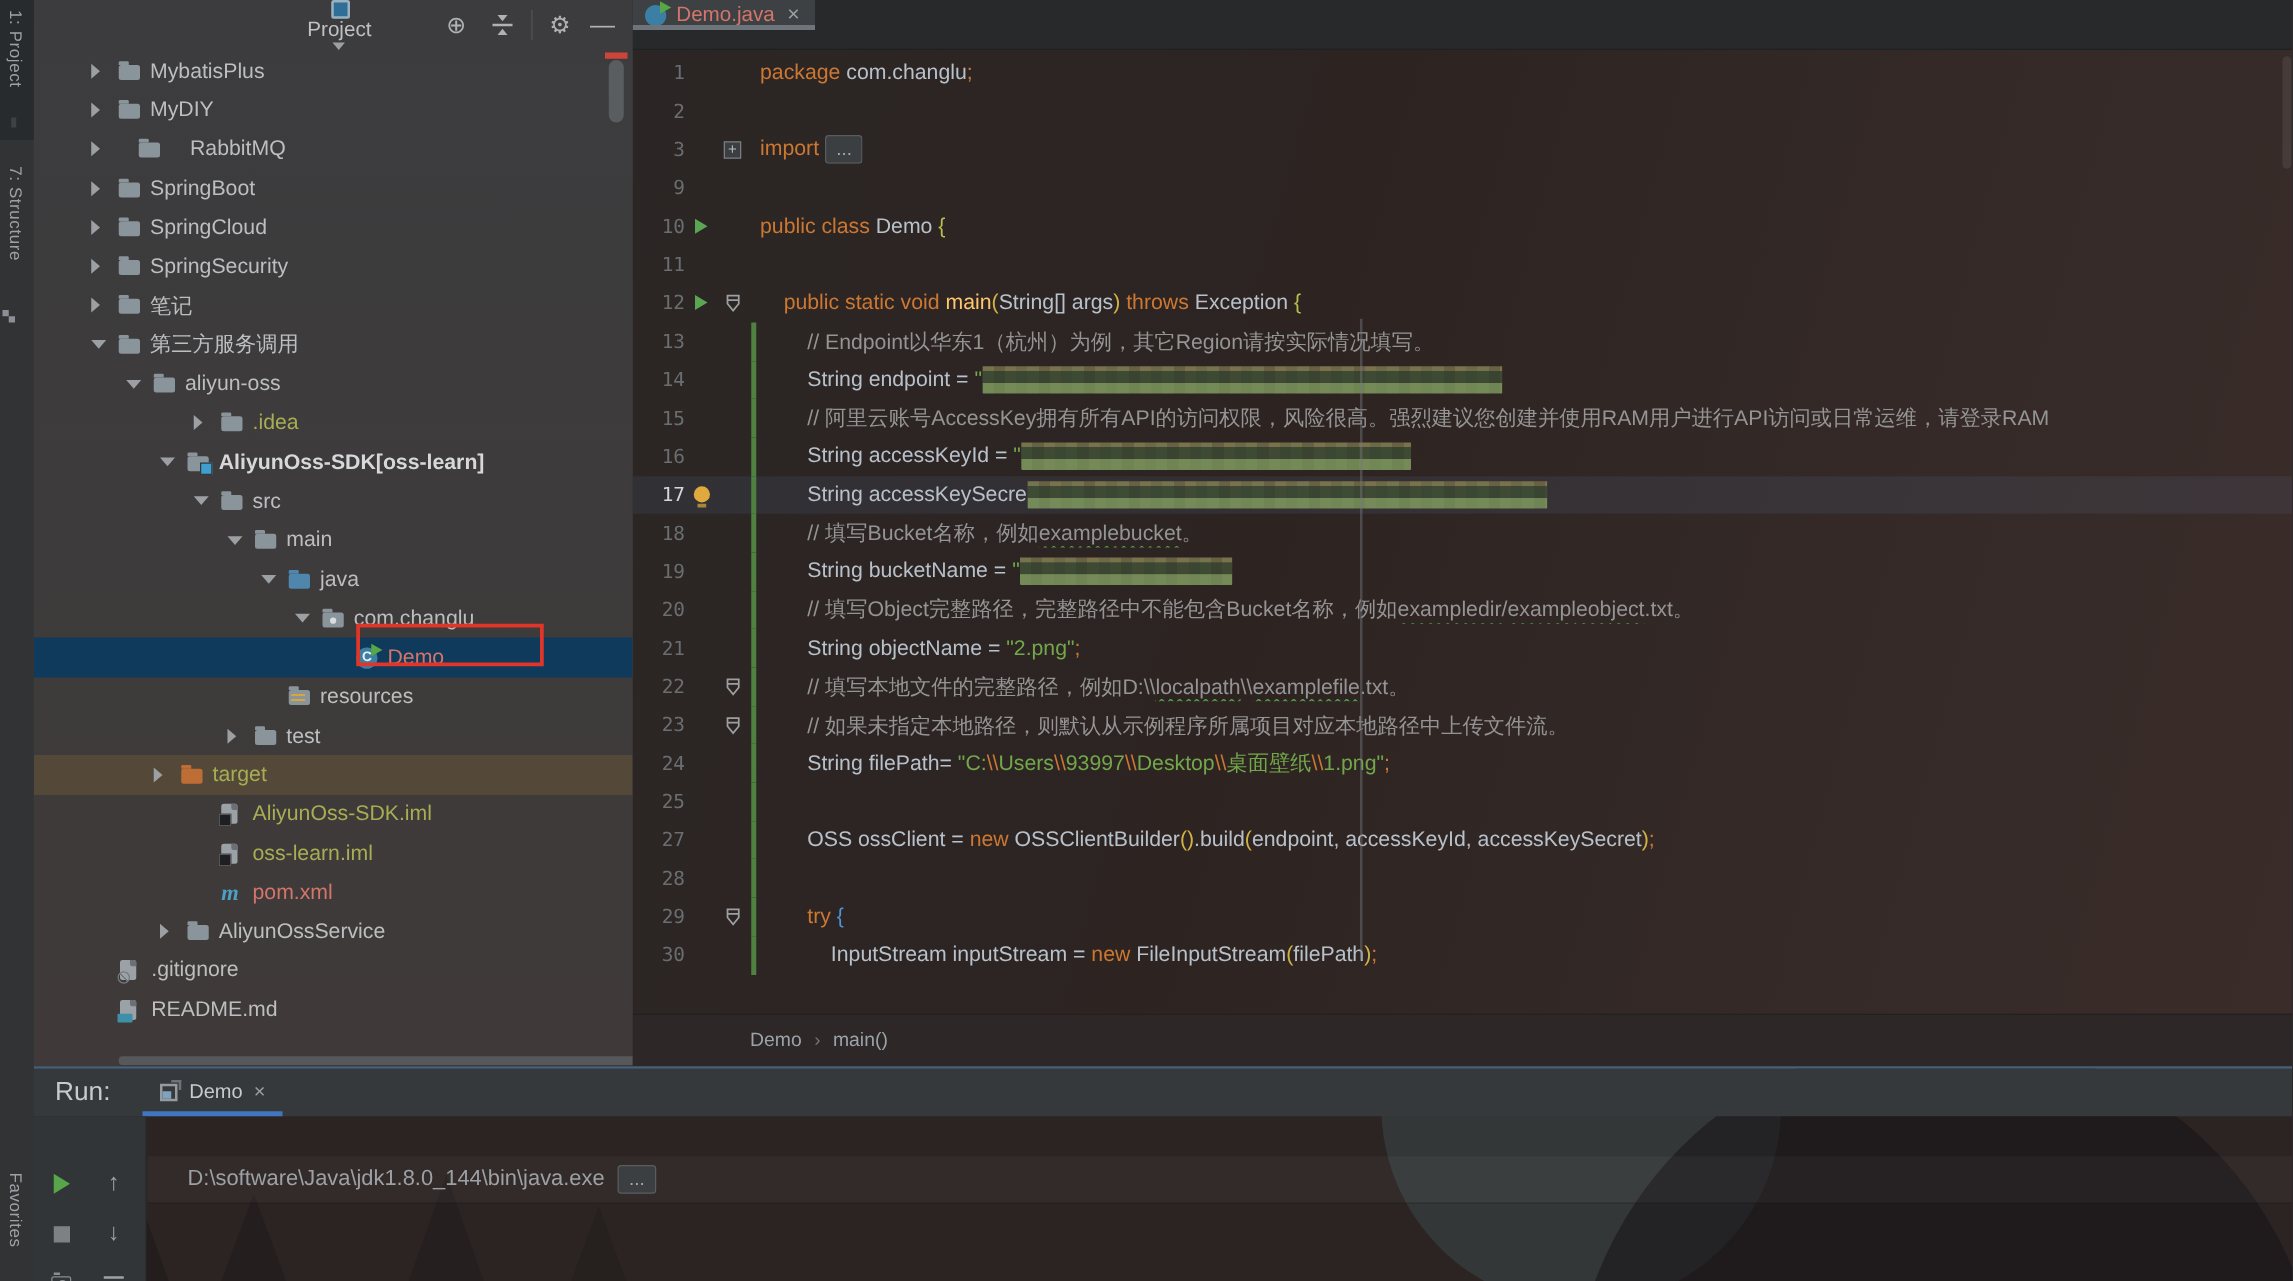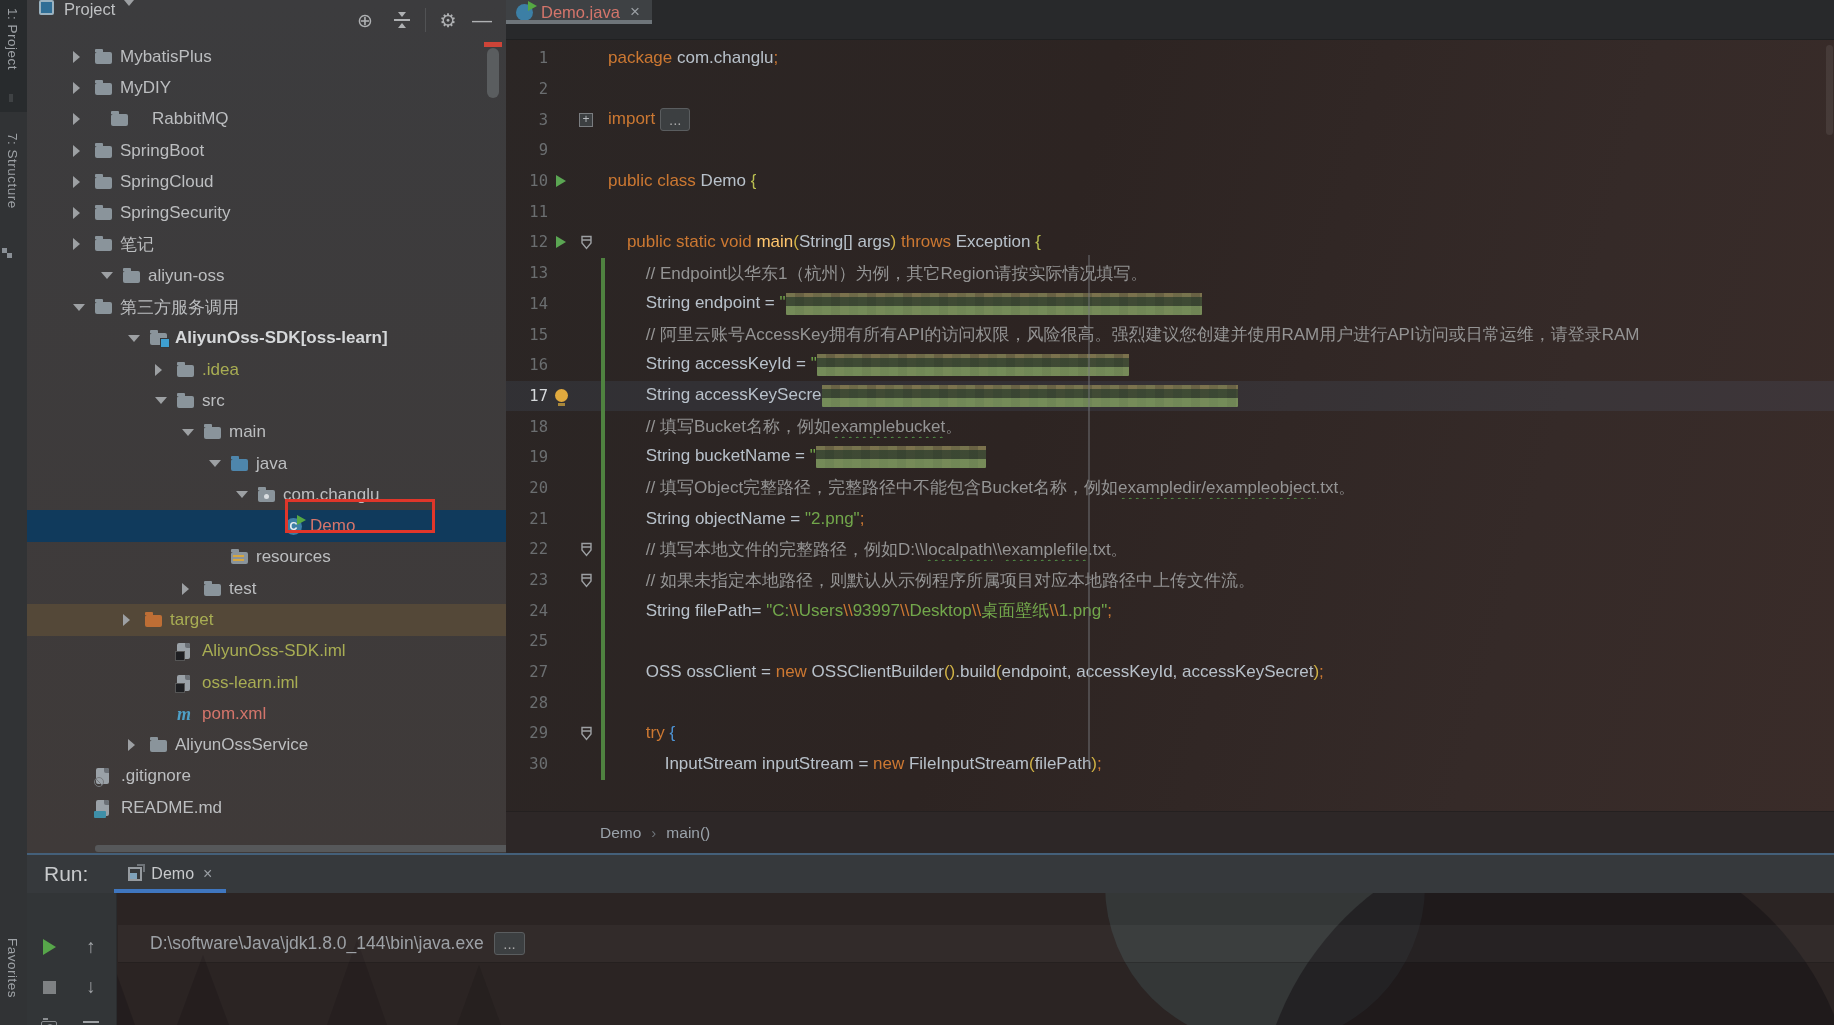--- a/index.html
+++ b/index.html
@@ -12,21 +12,21 @@
   .vlabel{position:absolute;left:5px;writing-mode:vertical-rl;font-size:13.5px;color:#9EA2A6;letter-spacing:.5px;white-space:nowrap;}
   .stripe-ic{position:absolute;left:7px;}
   .ic-toolwin-project{width:13px;height:11px;background:#8A9096;border-radius:2px;position:relative;}
   .ic-toolwin-project::after{content:"";position:absolute;left:1.5px;top:1.5px;width:4px;height:8px;background:#3f4244;}
   .ic-toolwin-structure{width:13px;height:13px;position:relative;}
   .ic-toolwin-structure::before{content:"";position:absolute;left:0;top:0;width:5px;height:5px;background:#8A9096;}
   .ic-toolwin-structure::after{content:"";position:absolute;right:0;bottom:0;width:5px;height:5px;background:#8A9096;box-shadow:-8px 0 0 #8A9096;}
 
   
   #project-panel{position:absolute;left:27px;top:0;width:479px;height:853px;background:linear-gradient(180deg,#3C3C3E 0%,#3F3A39 100%);overflow:hidden;z-index:10;}
-  #project-header{position:absolute;left:0;top:0;right:0;height:40px;display:flex;align-items:flex-start;}
+  #project-header{position:absolute;left:0;top:0;right:0;height:40px;display:flex;align-items:center;flex-direction:column;}
   .ic-projhdr{width:15px;height:15px;background:#2F6E96;border:2px solid #9AB2C0;border-radius:2px;margin-left:12px;}
   #project-title{color:#BFC1C3;font-size:16.5px;margin-left:10px;}
   .dd-arrow{width:0;height:0;border-left:5px solid transparent;border-right:5px solid transparent;border-top:6px solid #9DA0A3;margin-left:9px;}
   .hdr-icons{position:absolute;right:0;top:0;height:40px;display:flex;align-items:center;color:#AFB1B3;}
   .hdr-ic{width:36px;text-align:center;font-size:19px;color:#AFB1B3;cursor:pointer;}
   .collapse-ic{position:relative;width:16px;height:16px;margin:0 11px;}
   .collapse-ic::before{content:"";position:absolute;left:0;top:7px;width:16px;height:2px;background:#AFB1B3;}
   .collapse-ic i{position:absolute;left:4px;width:0;height:0;border-left:4px solid transparent;border-right:4px solid transparent;}
   .collapse-ic i.t{top:0;border-top:5px solid #AFB1B3;}
   .collapse-ic i.b{bottom:0;border-bottom:5px solid #AFB1B3;}
@@ -241,56 +241,56 @@
         </div>
         <div class="tree-row" style="padding-left: 42px;">
           <span class="tw-arrow">
             <i class="ar-r"></i>
           </span>
           <span class="tw-icon">
             <span class="fic ic-folder"></span>
           </span>
           <span class="tw-label">笔记</span>
         </div>
+        <div class="tree-row" style="padding-left: 42px;">
+          <span class="tw-arrow">
+            <i class="ar-v"></i>
+          </span>
+          <span class="tw-icon">
+            <span class="fic ic-folder"></span>
+          </span>
+          <span class="tw-label">第三方服务调用</span>
+        </div>
         <div class="tree-row" style="padding-left: 70px;">
           <span class="tw-arrow">
             <i class="ar-v"></i>
           </span>
           <span class="tw-icon">
             <span class="fic ic-folder"></span>
           </span>
           <span class="tw-label">aliyun-oss</span>
         </div>
-        <div class="tree-row" style="padding-left: 42px;">
-          <span class="tw-arrow">
-            <i class="ar-v"></i>
-          </span>
-          <span class="tw-icon">
-            <span class="fic ic-folder"></span>
-          </span>
-          <span class="tw-label">第三方服务调用</span>
+        <div class="tree-row" style="padding-left: 124px;">
+          <span class="tw-arrow">
+            <i class="ar-r"></i>
+          </span>
+          <span class="tw-icon">
+            <span class="fic ic-folder"></span>
+          </span>
+          <span class="tw-label olive">.idea</span>
         </div>
         <div class="tree-row" style="padding-left: 97px;">
           <span class="tw-arrow">
             <i class="ar-v"></i>
           </span>
           <span class="tw-icon">
             <span class="fic ic-folder ic-module"></span>
           </span>
           <span class="tw-label bold">AliyunOss-SDK</span>
           <span class="tw-badge"> [oss-learn]</span>
-        </div>
-        <div class="tree-row" style="padding-left: 124px;">
-          <span class="tw-arrow">
-            <i class="ar-r"></i>
-          </span>
-          <span class="tw-icon">
-            <span class="fic ic-folder"></span>
-          </span>
-          <span class="tw-label olive">.idea</span>
         </div>
         <div class="tree-row" style="padding-left: 124px;">
           <span class="tw-arrow">
             <i class="ar-v"></i>
           </span>
           <span class="tw-icon">
             <span class="fic ic-folder"></span>
           </span>
           <span class="tw-label">src</span>
         </div>

